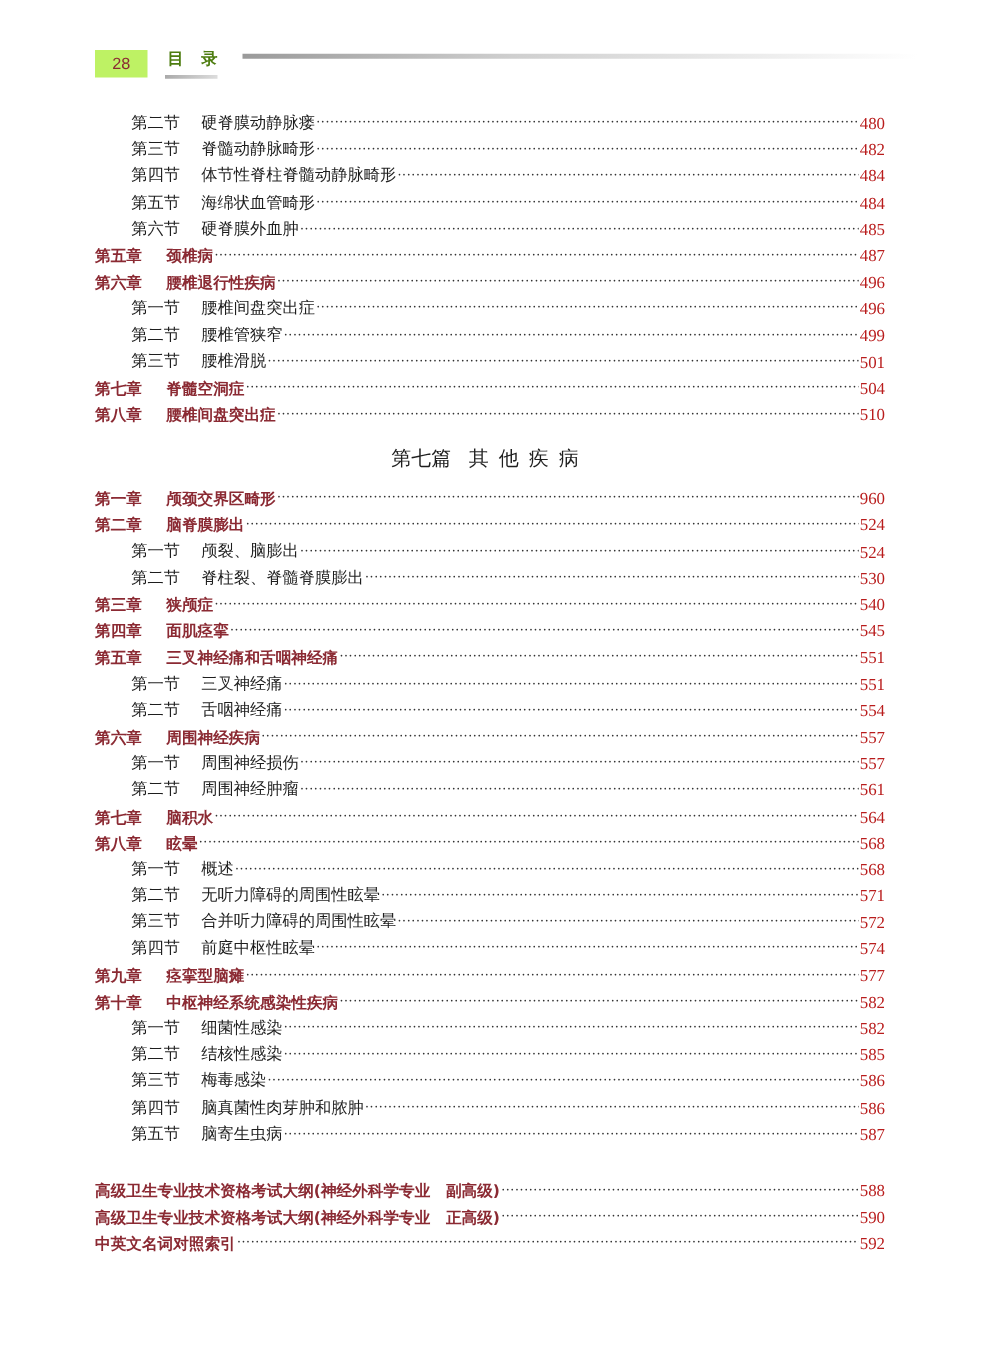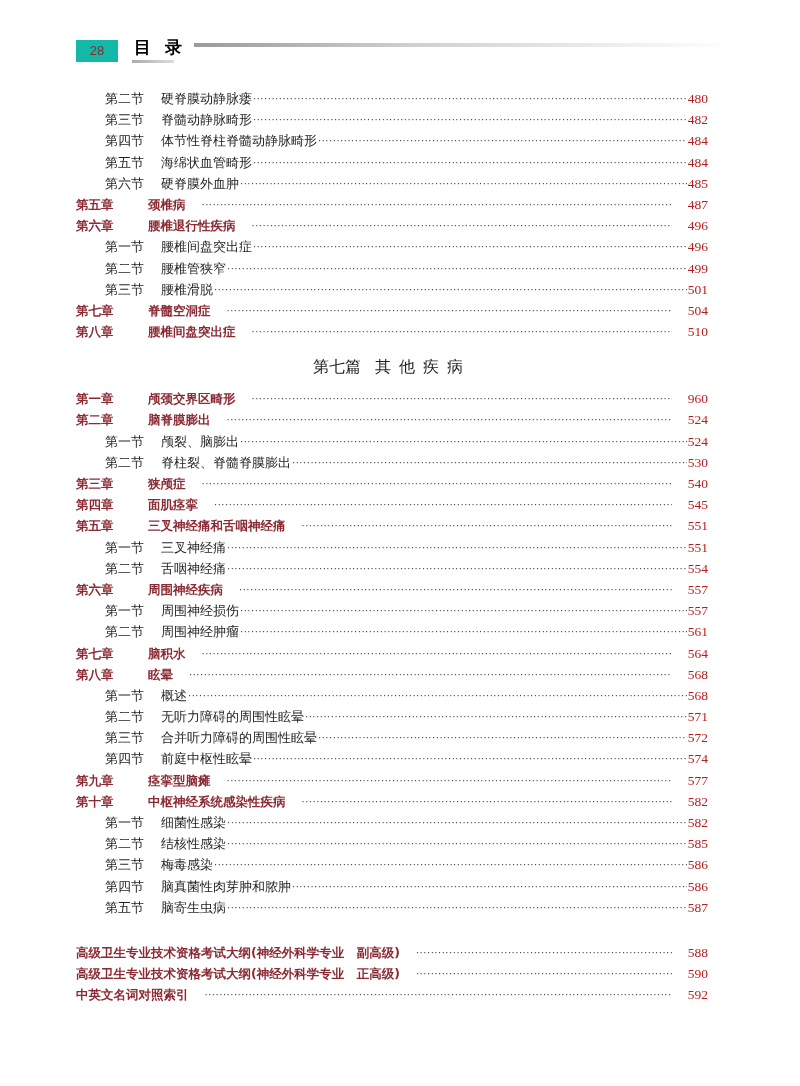--- a/index.html
+++ b/index.html
@@ -21,35 +21,35 @@
       top: 40px;
       width: 660px;
       height: 24px;
     }
     .page-num {
       position: absolute;
       left: 0;
       top: 0;
       width: 42px;
       height: 22px;
-      background: #14b8a6;
+      background: #bef264;
       color: #8b2a33;
       font-family: "Liberation Sans", sans-serif;
       font-size: 13px;
       line-height: 22px;
       text-align: center;
     }
     .header-title {
       position: absolute;
       left: 58px;
       top: 0;
       height: 18px;
-      color: #000000;
-      font-family: Liberation Sans, sans-serif;
-      font-size: 17px;
+      color: #4d7c0f;
+      font-family: Liberation Mono, monospace;
+      font-size: 13px;
       font-weight: bold;
       letter-spacing: 14px;
       line-height: 16px;
     }
     .header-rule {
       position: absolute;
       left: 118px;
       top: 3px;
       width: 540px;
       height: 4px;
@@ -75,21 +75,20 @@
       height: 21.2px;
       font-size: 13px;
       line-height: 21px;
       white-space: nowrap;
     }
     .row.chapter {
       color: #8b2a33;
       font-family: "DejaVu Sans", sans-serif;
       font-weight: bold;
       font-size: 12.5px;
-      gap: 15px;
     }
     .row.section {
       padding-left: 29px;
       color: #1e1e1e;
     }
     .row .label {
       flex: 0 0 auto;
       width: 56px;
     }
     .row.chapter .label {

